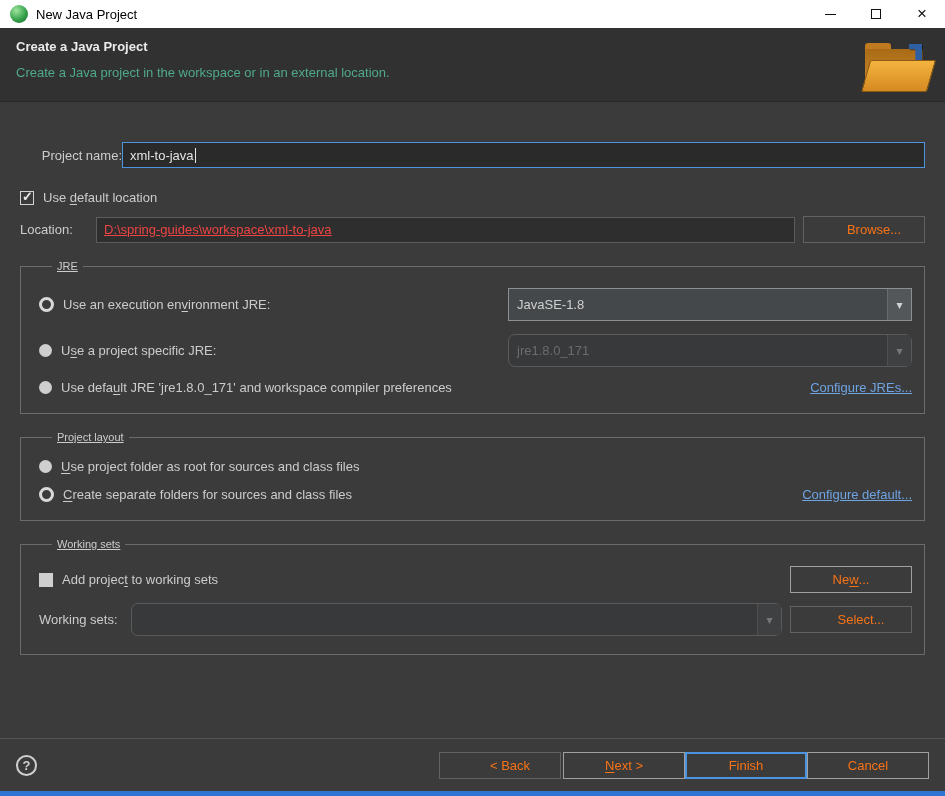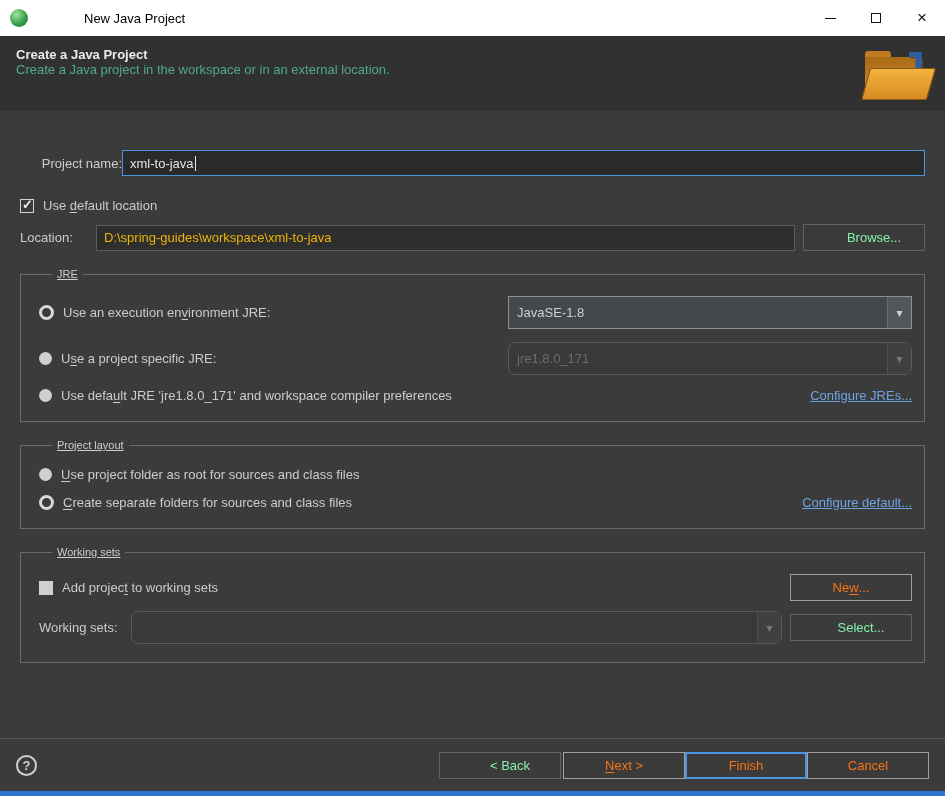--- a/index.html
+++ b/index.html
@@ -4,65 +4,65 @@
 <style>
   * { margin:0; padding:0; box-sizing:border-box; }
   html,body { background:#2a2a2a; }
   .window {
     width:945px; height:796px; position:relative; overflow:hidden;
     background:#3B3B3B; font-family:"Liberation Sans", sans-serif;
     color:#CCCCCC; font-size:13px;
   }
 
   
-  .titlebar { height:36px; background:#FFFFFF; display:flex; align-items:center; padding-left:10px;gap:48px; }
+  .titlebar { height:28px; background:#FFFFFF; display:flex; align-items:center; padding-left:10px; }
   .app-icon { width:18px; height:18px; border-radius:50%; flex:none; margin-right:8px;
     background:radial-gradient(circle at 35% 30%, #9fe49f, #37a24c 55%, #156b2b); }
   .win-title { color:#000000; font-size:13px; }
   .win-controls { margin-left:auto; height:100%; display:flex; }
   .win-btn { width:46px; height:100%; display:flex; align-items:center; justify-content:center; color:#111; font-size:17px; }
   .min-glyph { width:11px; height:1px; background:#111; display:block; }
   .max-glyph { width:10px; height:10px; border:1px solid #111; display:block; }
 
   
   .banner { height:74px; background:#313131; position:relative; padding:11px 0 0 16px; border-bottom:1px solid #282828; }
   .banner-title { font-weight:bold; color:#EBEBEB; font-size:13px; }
-  .banner-subtitle { color:#4FA98C; font-size:13px; }
+  .banner-subtitle { margin-top:11px; color:#4FA98C; font-size:13px; }
   .wizard-icon { position:absolute; right:12px; top:7px; width:72px; height:60px; }
   .folder-tab { position:absolute; left:4px; top:8px; width:26px; height:12px; background:#C07A20; border-radius:3px 3px 0 0; }
   .folder-back { position:absolute; left:4px; top:14px; width:58px; height:40px; background:linear-gradient(#A96A17,#D08E2C); border-radius:2px; }
   .java-j { position:absolute; right:8px; top:-2px; font-size:46px; font-weight:bold; color:#2E5FA3; z-index:2; text-shadow:1px 1px 0 rgba(0,0,0,.45); }
   .folder-front { position:absolute; left:0; bottom:3px; width:66px; height:32px; z-index:3;
     background:linear-gradient(180deg,#F4B33E,#D68A22); border:1px solid #8A5A14; border-radius:2px;
     transform:skewX(-16deg); transform-origin:bottom left; }
 
   
   .content { height:628px; padding:0 20px; overflow:hidden; }
   .lbl { color:#CCCCCC; }
   .mn { text-decoration:underline; text-underline-offset:2px; }
 
   .name-row { margin-top:40px; display:flex; align-items:center; }
   .name-row .lbl { width:102px; flex:none;text-align:right; }
   .text-input { height:26px; display:flex; align-items:center; padding:0 7px; font-size:13px; }
   .text-input.focused { flex:1; background:#2A2A2A; border:1px solid #4D94E0; color:#E2E2E2; }
   .caret { display:inline-block; width:1px; height:15px; background:#E6E6E6; margin-left:1px; }
-  .text-input.disabled { flex:1; background:#2E2E2E; border:1px solid #5C5C5C; color:#eab308; margin-right:8px; }
+  .text-input.disabled { flex:1; background:#2E2E2E; border:1px solid #5C5C5C; color:#ef4444; margin-right:8px;text-decoration:underline; }
 
   .check-row { margin-top:22px; display:flex; align-items:center; gap:9px; }
   .checkbox { width:14px; height:14px; flex:none; position:relative; }
   .checkbox.checked { border:1px solid #D4D4D4; background:transparent; }
   .check-glyph { position:absolute; left:1px; top:-3px; color:#EDEDED; font-size:13px; font-weight:bold; }
   .checkbox.unchecked { background:#CFCFCF; }
 
   .loc-row { margin-top:11px; display:flex; align-items:center; }
   .loc-row .lbl { width:76px; flex:none; }
 
   .btn { height:27px; width:122px; flex:none; background:#3B3B3B; border:1px solid #A0A0A0; color:#f97316;
     font-size:13px; font-family:inherit; display:inline-flex; align-items:center; justify-content:center; padding:0; cursor:default; }
-  .btn.disabled { border-color:#626262; color:#86efac;padding-left:20px; }
+  .btn.disabled { border-color:#626262; color:#f97316;padding-left:20px; }
   .btn.default { border:2px solid #4D94E0; }
 
   fieldset.group { margin-top:17px; border:1px solid #6B6B6B; padding:16px 12px 18px 18px; }
   fieldset.group legend { color:#CCCCCC; font-size:11px; padding:0 5px; margin-left:13px;text-decoration:underline; }
   .opt-row { display:flex; align-items:center; gap:9px; }
   .opt-row + .opt-row { margin-top:13px; }
 
   .radio { flex:none; border-radius:50%; }
   .radio.selected { width:15px; height:15px; border:3px solid #D8D8D8; background:transparent; }
   .radio.unselected { width:13px; height:13px; background:#CFCFCF; }

